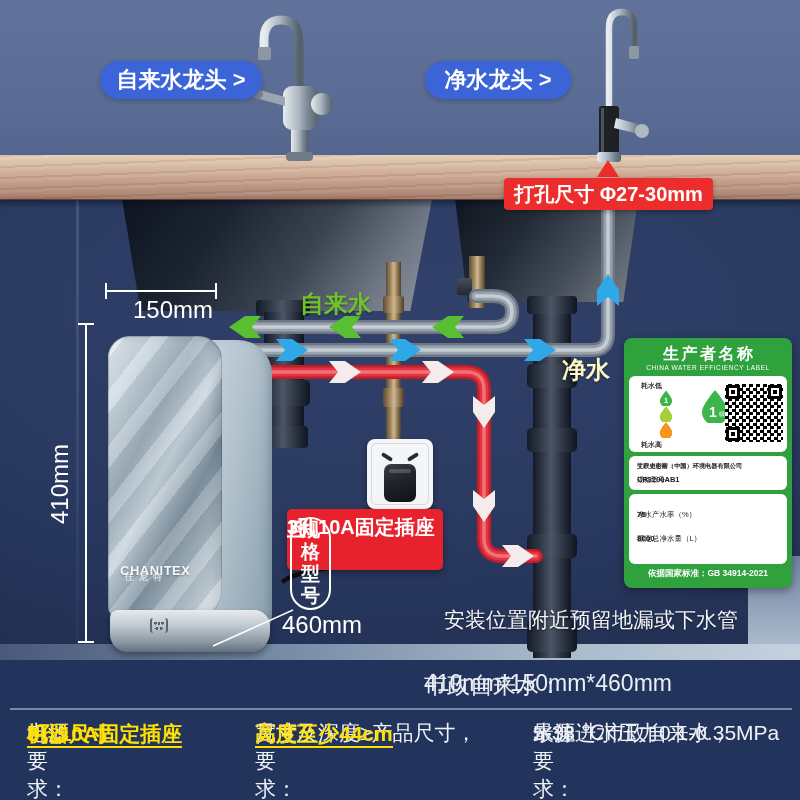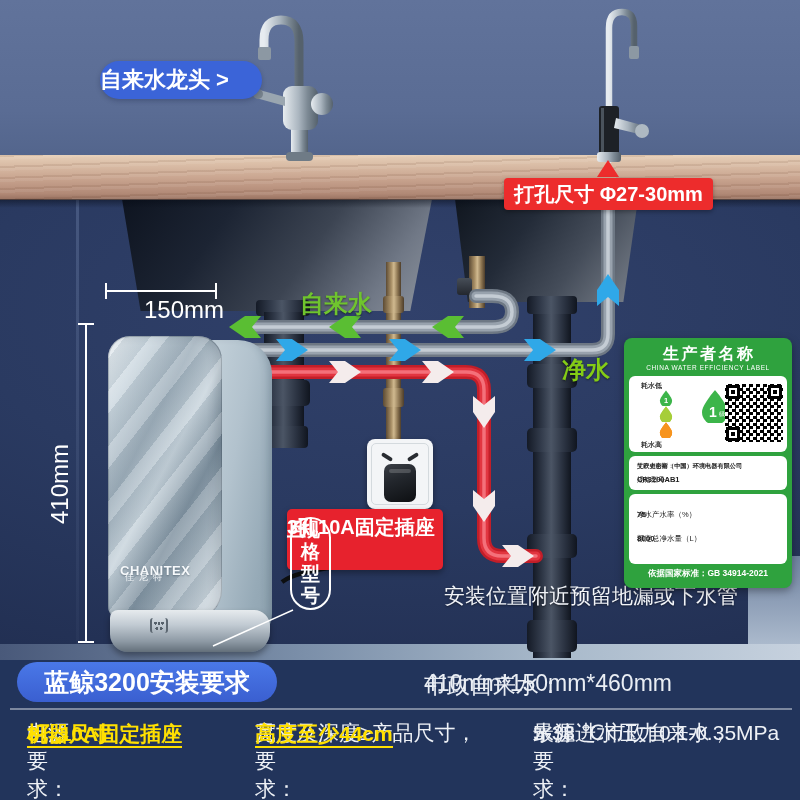--- a/index.html
+++ b/index.html
@@ -86,45 +86,45 @@
   .brand .en{position:static;display:block;font-size:13px;font-weight:bold;letter-spacing:.5px;
     text-shadow:0 1px 2px rgba(30,45,60,.4);}
   .brand .cn{position:static;display:block;font-size:9px;letter-spacing:5px;margin-top:8px;text-indent:5px;}
 
   
   .dim{color:#fff;z-index:6;}
   .dim-line{background:#fff;z-index:6;}
   .w-line{left:105px;top:290px;width:112px;height:2px;}
   .w-tick-l{left:105px;top:283px;width:2px;height:16px;}
   .w-tick-r{left:215px;top:283px;width:2px;height:16px;}
-  .w-text{left:100px;top:296px;width:124px;text-align:right;font-size:24px;}
+  .w-text{left:111px;top:296px;width:124px;text-align:center;font-size:24px;}
   .h-line{left:85px;top:323px;width:2px;height:320px;}
   .h-tick-t{left:78px;top:323px;width:16px;height:2px;}
   .h-tick-b{left:78px;top:641px;width:16px;height:2px;}
   .h-text{left:12px;top:470px;width:96px;text-align:center;font-size:24px;
     transform:rotate(-90deg);transform-origin:center;}
   .d-text{left:282px;top:611px;width:110px;font-size:24px;}
 
   
-  .pill{background:#3b64d8;border-radius:19px;height:38px;line-height:38px;
+  .pill{background:#3b64d8;border-radius:19px;height:38px;line-height:38px;text-align:center;
     color:#fff;font-size:22px;font-weight:bold;z-index:6;box-shadow:0 2px 5px rgba(10,20,50,.25);}
   .pill-tap{left:100px;top:61px;width:162px;}
   .pill-pure{left:425px;top:61px;width:146px;}
   .drill-badge{left:504px;top:178px;width:209px;height:32px;line-height:32px;background:#ed2c2c;
     border-radius:4px;color:#fff;font-size:20px;font-weight:bold;text-align:center;z-index:6;
     box-shadow:0 2px 4px rgba(0,0,0,.3);}
   .drill-arrow{left:597px;top:160px;width:0;height:0;z-index:6;
     border-left:11px solid transparent;border-right:11px solid transparent;
     border-bottom:17px solid #ed2c2c;}
 
   .flow-label{z-index:6;font-weight:bold;text-shadow:0 1px 2px rgba(0,0,0,.45);}
   .lbl-tap{left:300px;top:288px;font-size:24px;color:#6fc42e;}
-  .lbl-pure{left:562px;top:354px;font-size:24px;color:#84cc16;}
+  .lbl-pure{left:562px;top:354px;font-size:24px;color:#fef9c3;}
   .lbl-waste{left:441px;top:572px;font-size:25px;color:#ffe000;}
-  .lbl-note{left:444px;top:582px;font-size:21px;color:#f2f4f8;z-index:6;text-shadow:0 1px 2px rgba(0,0,0,.5);}
+  .lbl-note{left:444px;top:606px;font-size:21px;color:#f2f4f8;z-index:6;text-shadow:0 1px 2px rgba(0,0,0,.5);}
 
   
   .socket{left:367px;top:439px;width:66px;height:70px;background:#f3f5f7;border-radius:8px;z-index:5;
     box-shadow:0 3px 6px rgba(0,0,0,.4);}
   .socket .inner{left:4px;top:4px;width:58px;height:62px;border:1px solid #d4dade;border-radius:5px;}
   .slot{background:#282c31;width:12px;height:4px;border-radius:2px;top:16px;}
   .slot-l{left:14px;transform:rotate(32deg);}
   .slot-r{left:40px;transform:rotate(-32deg);}
   .plug{left:17px;top:25px;width:32px;height:38px;border-radius:7px;
     background:linear-gradient(160deg,#3a3f46 0%,#23272d 40%,#0d0f12 100%);}
@@ -300,22 +300,24 @@
   </div>
 
   <div class="dim-line w-line"></div>
   <div class="dim-line w-tick-l"></div>
   <div class="dim-line w-tick-r"></div>
   <div class="dim w-text">150mm</div>
   <div class="dim-line h-line"></div>
   <div class="dim-line h-tick-t"></div>
   <div class="dim-line h-tick-b"></div>
   <div class="dim h-text">410mm</div>
+  <div class="dim d-text">460mm</div>
 
   <div class="pill pill-tap">自来水龙头 &gt;</div>
+  <div class="pill pill-pure">净水龙头 &gt;</div>
 
   <div class="drill-arrow"></div>
   <div class="drill-badge">打孔尺寸 Φ27-30mm</div>
 
   <div class="flow-label lbl-tap">自来水</div>
   <div class="flow-label lbl-pure">净水</div>
   <div class="lbl-note">安装位置附近预留地漏或下水管</div>
 
   <div class="socket">
     <div class="inner"></div>
@@ -402,21 +404,20 @@
       </div>
       <div class="eff-row er2">
         <span>额定总净水量（L）</span>
         <b>8000</b>
       </div>
     </div>
     <div class="eff-std">依据国家标准：GB 34914-2021</div>
   </div>
 
   <div class="bottom-panel"></div>
-  <div class="bp-pill">蓝鲸3200安装要求</div>
   <div class="bp-size">
     <span>市政自来水：</span>
       <span>410mm*150mm*460mm</span>
   </div>
   <div class="bp-divider"></div>
 
   <div class="bp-col col1">
     <span class="hd">电源要求：</span>
     <span class="ln">
         <span class="hl">3孔10A固定插座</span>

